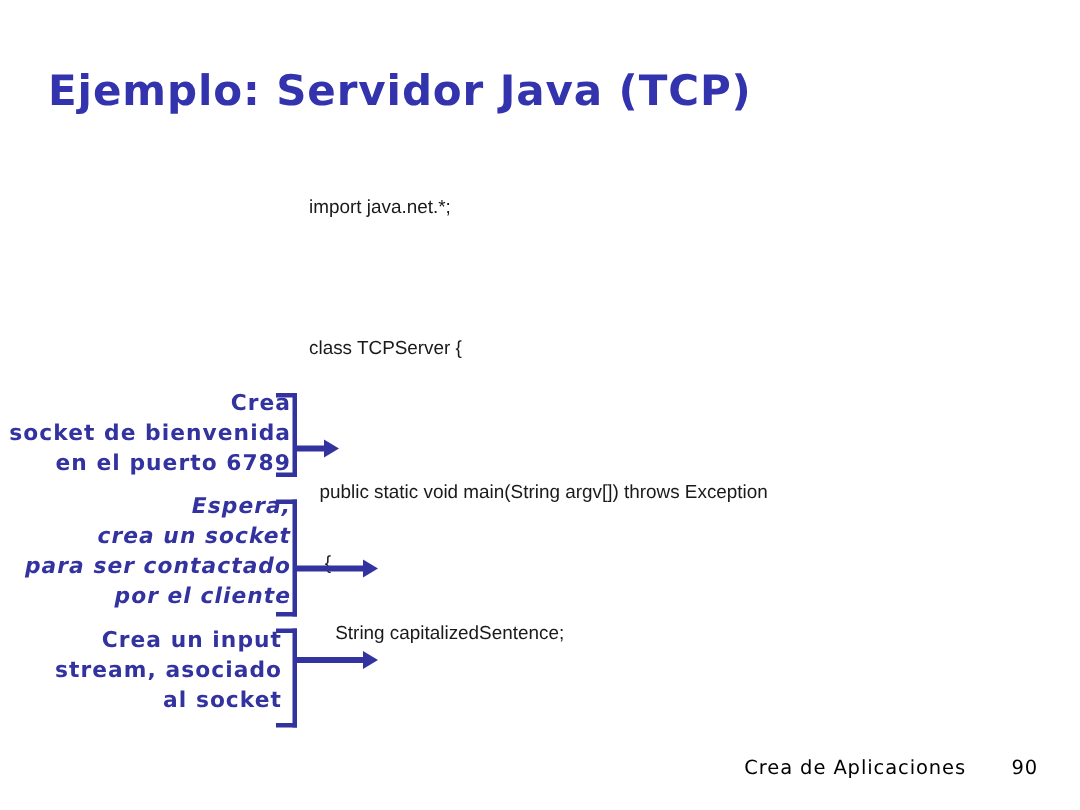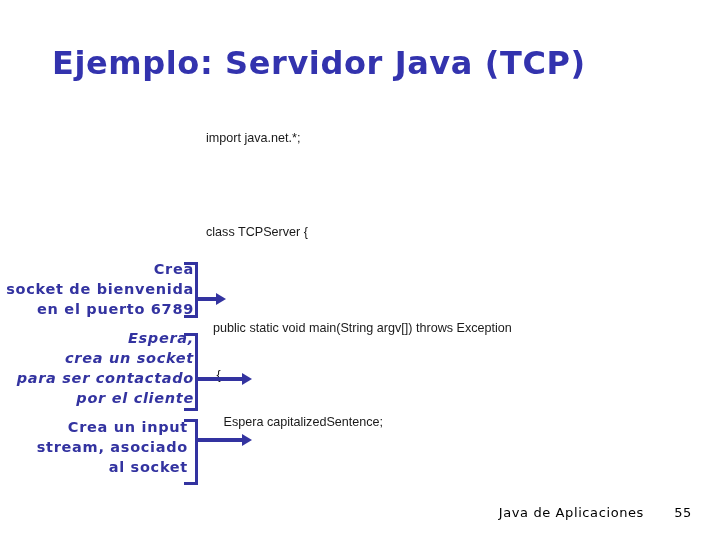--- a/index.html
+++ b/index.html
@@ -12,25 +12,25 @@
     height: 540px;
     position: relative;
     overflow: hidden;
     font-family: "Liberation Sans", sans-serif;
     -webkit-font-smoothing: none;
   }
 
   
   #slide-title {
     position: absolute;
-    left: 52px;
+    left: 32px;
     top: 44px;
     width: 640px;
     font-family: "DejaVu Sans", sans-serif;
-    font-size: 32px;
+    font-size: 28px;
     font-weight: bold;
     letter-spacing: 0.6px;
     color: #3333ae;
     white-space: nowrap;
   }
 
   
   #code-block {
     position: absolute;
     left: 206px;
@@ -120,21 +120,21 @@
 
 <div id="slide-title">Ejemplo: Servidor Java (TCP)</div>
 
 <div id="code-block">
   <div class="code-line">import java.net.*;</div>
   <div class="code-gap-md"></div>
   <div class="code-line">class TCPServer {</div>
   <div class="code-gap-lg"></div>
   <div class="code-line">  public static void main(String argv[]) throws Exception</div>
   <div class="code-line">   {</div>
-  <div class="code-line">     Espera capitalizedSentence;</div>
+  <div class="code-line">     String capitalizedSentence;</div>
   
   
   
   
   
   
   
   
   
   
@@ -153,15 +153,15 @@
 <div class="bracket" id="bracket-2"></div>
 <div class="arrow" id="arrow-2"></div>
 
 <div class="annotation" id="annotation-input-stream">Crea un input
 stream, asociado
 al socket</div>
 <div class="bracket" id="bracket-3"></div>
 <div class="arrow" id="arrow-3"></div>
 
 <div id="footer">
-  <span id="footer-label">Java de Aplicaciones</span>
-  <span id="footer-page-number">55</span>
+  <span id="footer-label">Crea de Aplicaciones</span>
+  <span id="footer-page-number">90</span>
 </div>
 
 </body></html>

